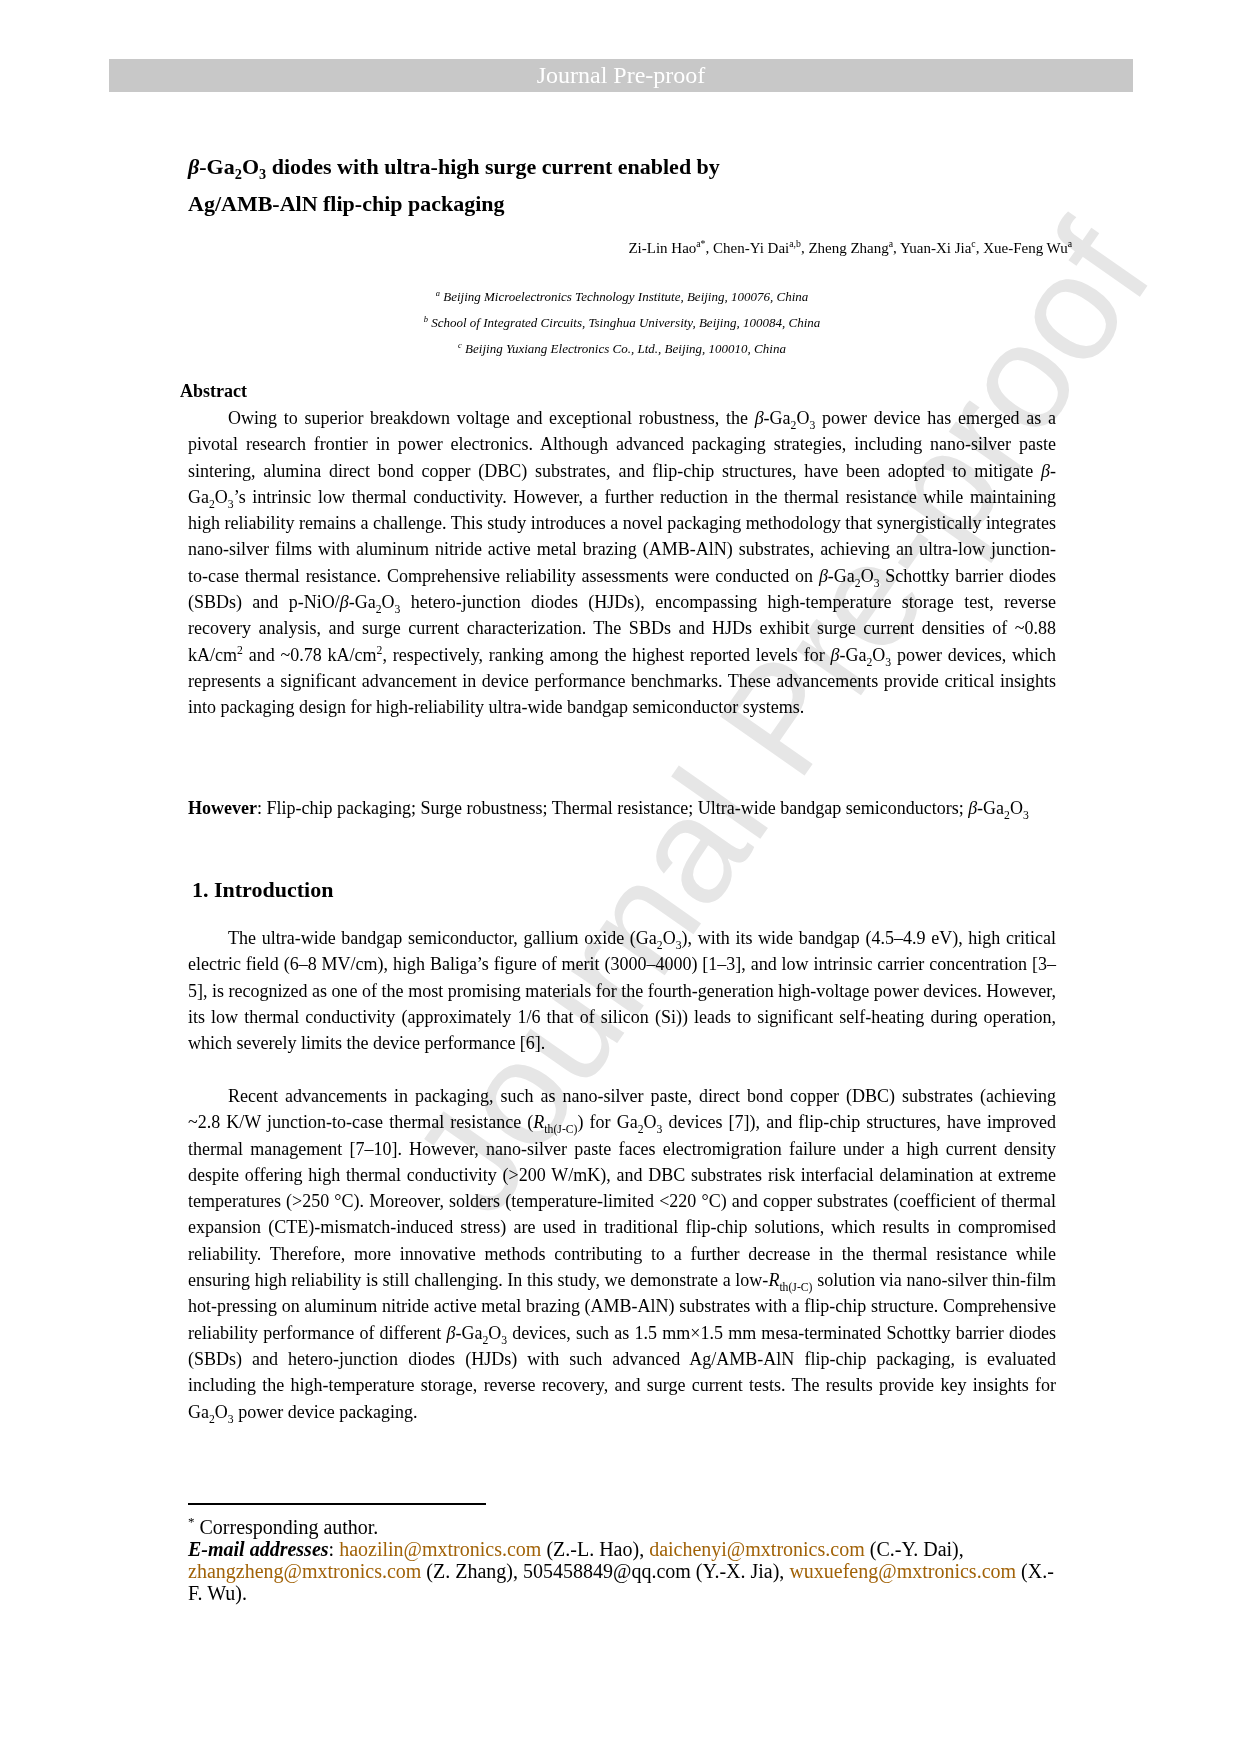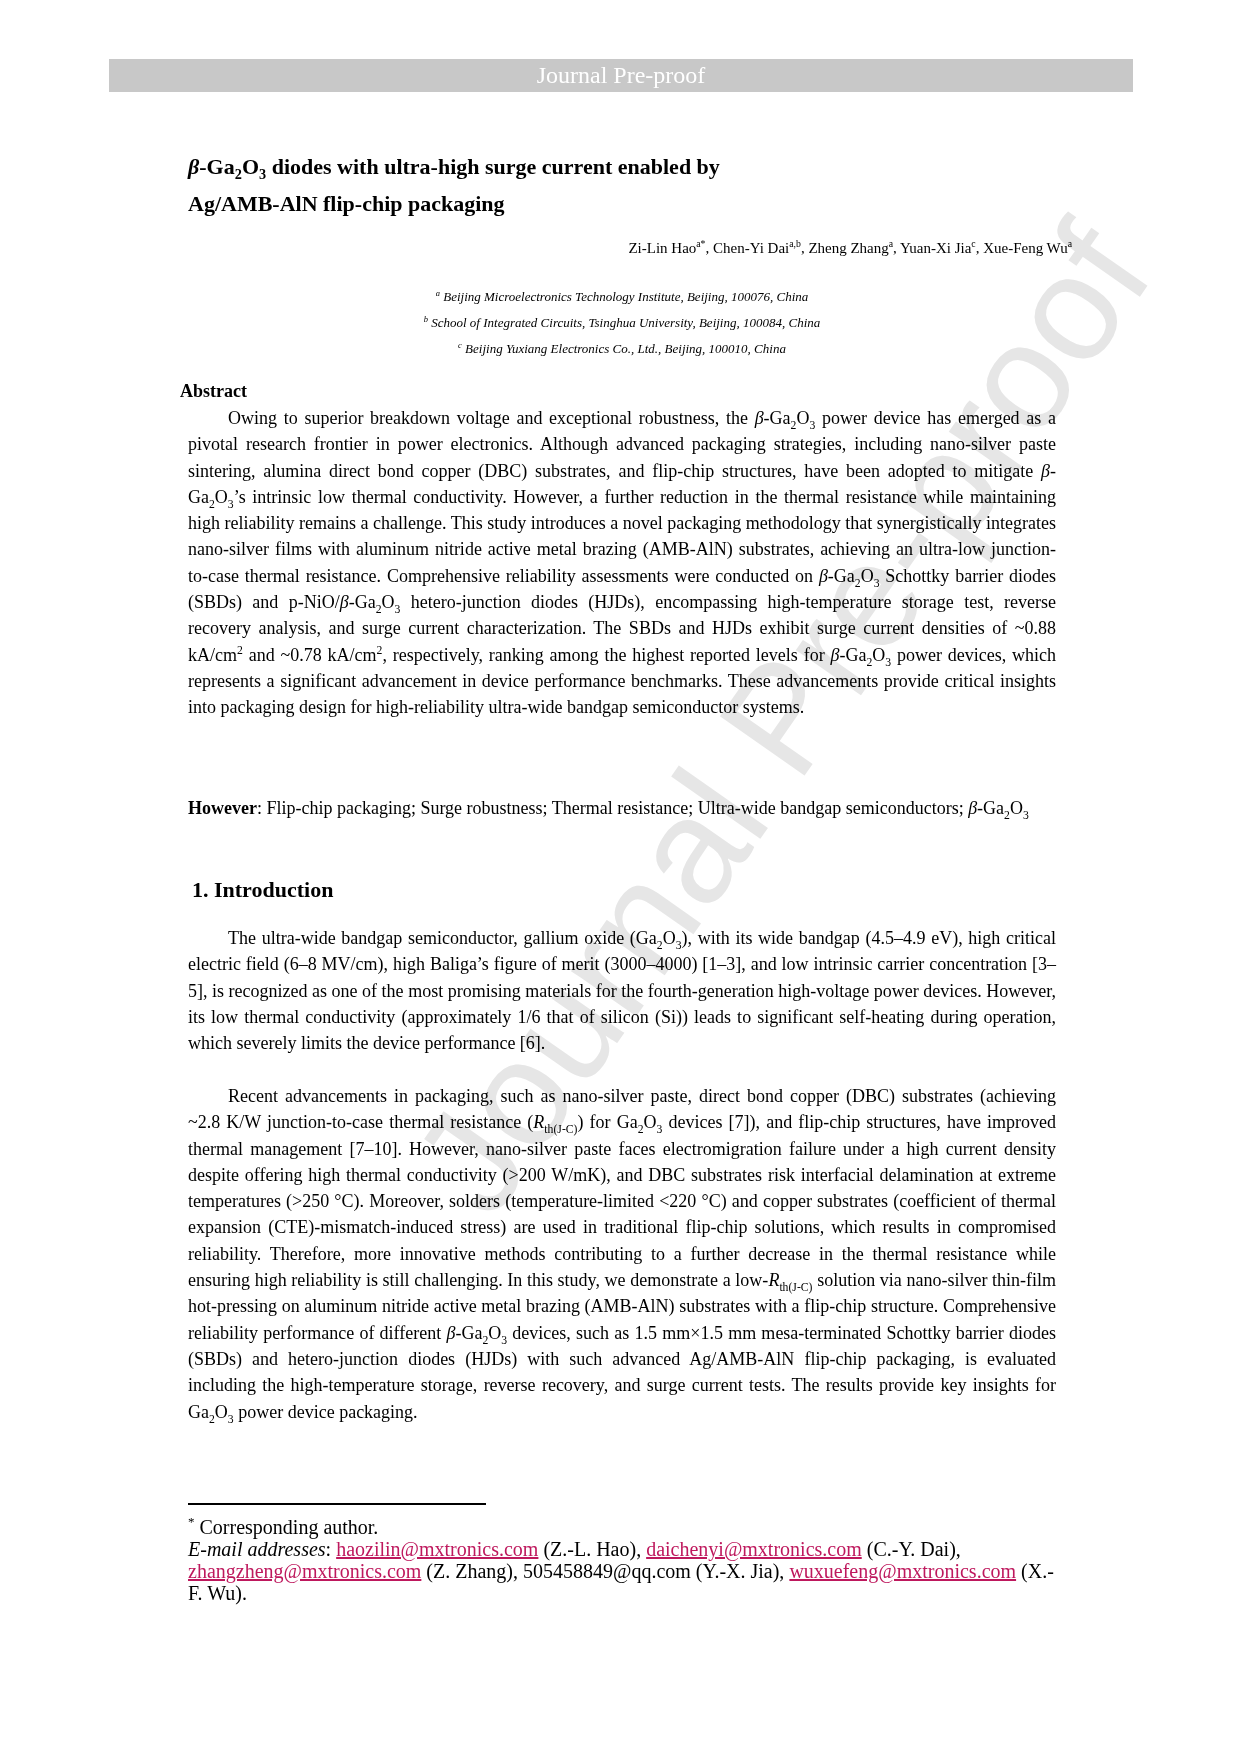--- a/index.html
+++ b/index.html
@@ -21,22 +21,22 @@
             font-style: italic; font-size: 13px; line-height: 26px; }
   .abs-head { position: absolute; left: -8px; top: 381px; font-weight: bold; font-size: 18px; }
   .para { position: absolute; left: 0; width: 868px; font-size: 18px; line-height: 26.3px;
           text-align: justify; }
   .para .ind { display: inline-block; width: 40px; }
   .kw-b { font-weight: bold; }
   .sec-head { position: absolute; left: 4px; top: 877px; font-weight: bold; font-size: 22px; }
   sub, sup { font-size: 65%; line-height: 0; }
   .fn-rule { position: absolute; left: 0; top: 1503px; width: 298px; height: 2px; background: #000; }
   .footnotes { position: absolute; left: 0; top: 1516px; width: 868px; font-size: 20px; line-height: 22px; }
-  .footnotes a { color: #be185d; text-decoration: underline; }
-  .em { font-style: italic; }
+  .footnotes a { color: #a16207; }
+  .em { font-style: italic; font-weight: bold; }
 </style>
 </head>
 <body>
 
 <div class="banner">Journal Pre-proof</div>
 <div class="watermark">Journal Pre-proof</div>
 
 <div class="content">
 
   <div class="title">

